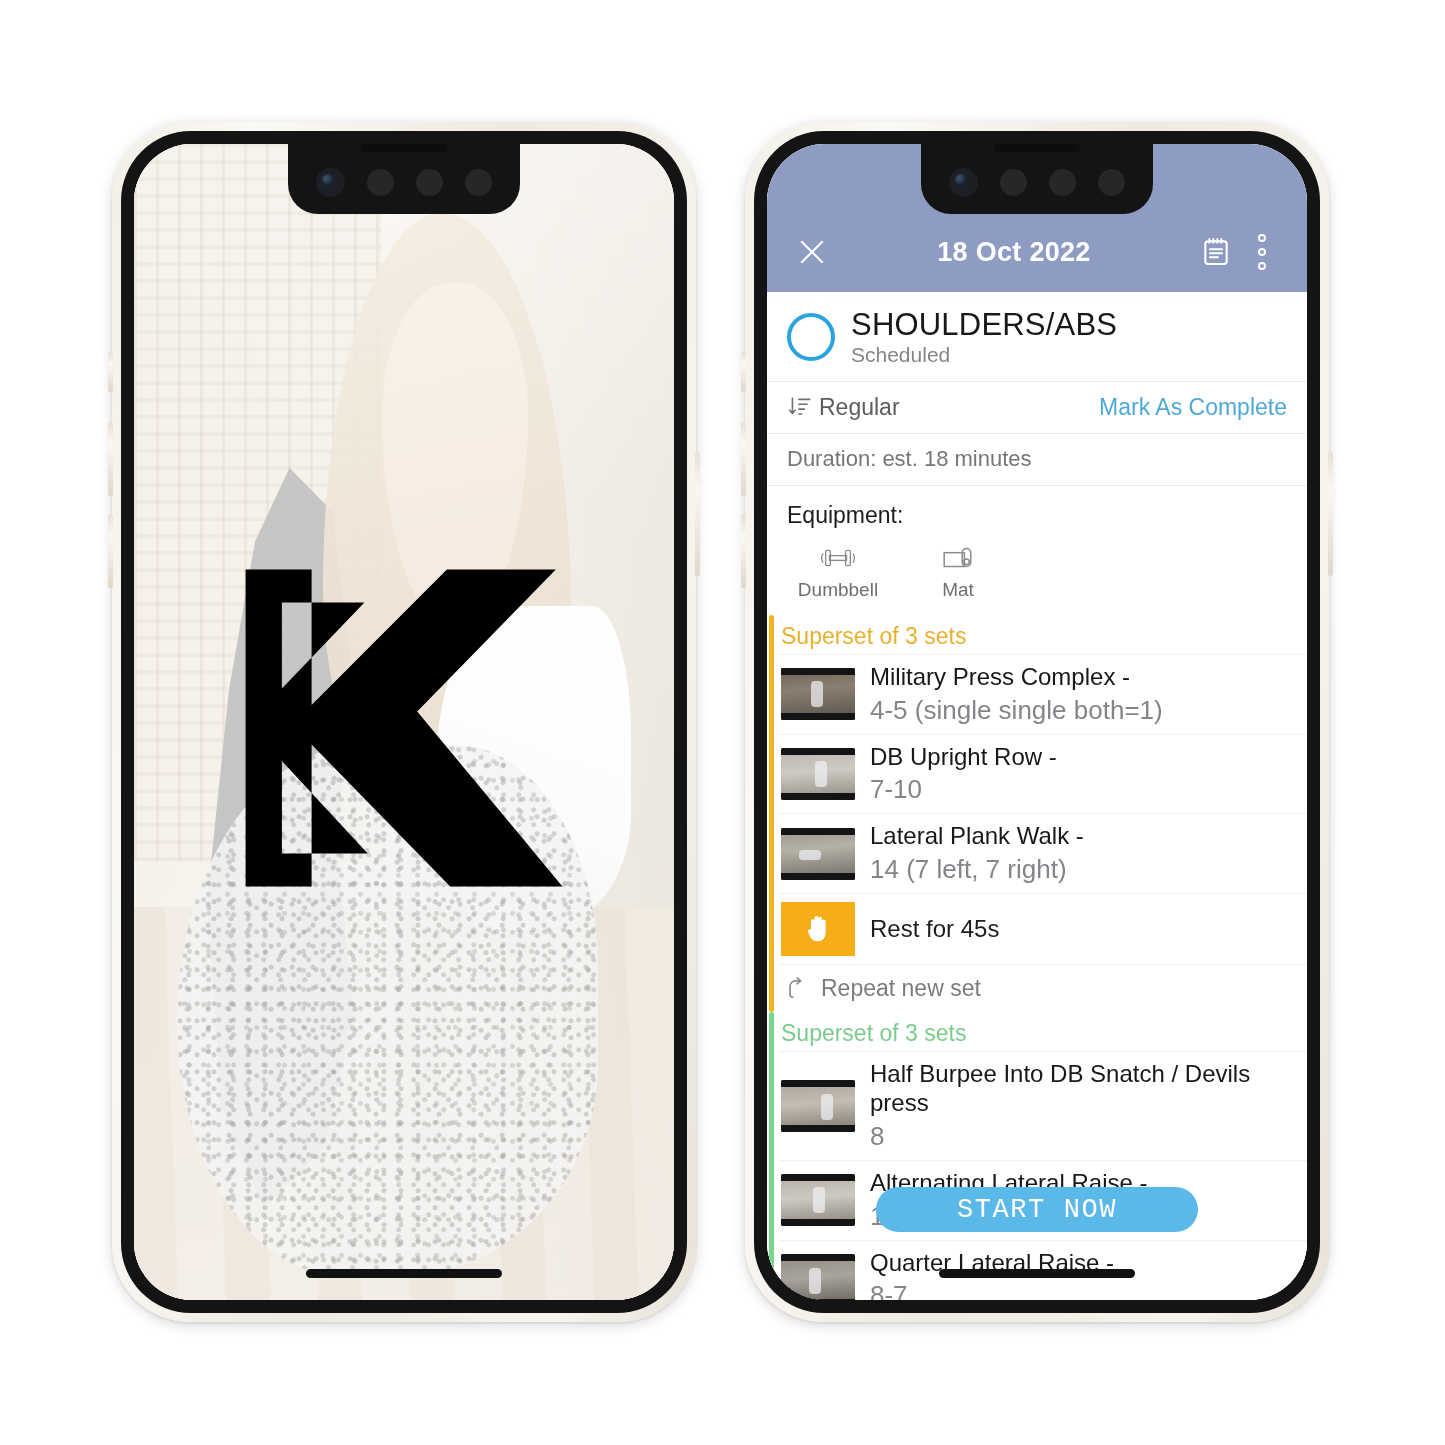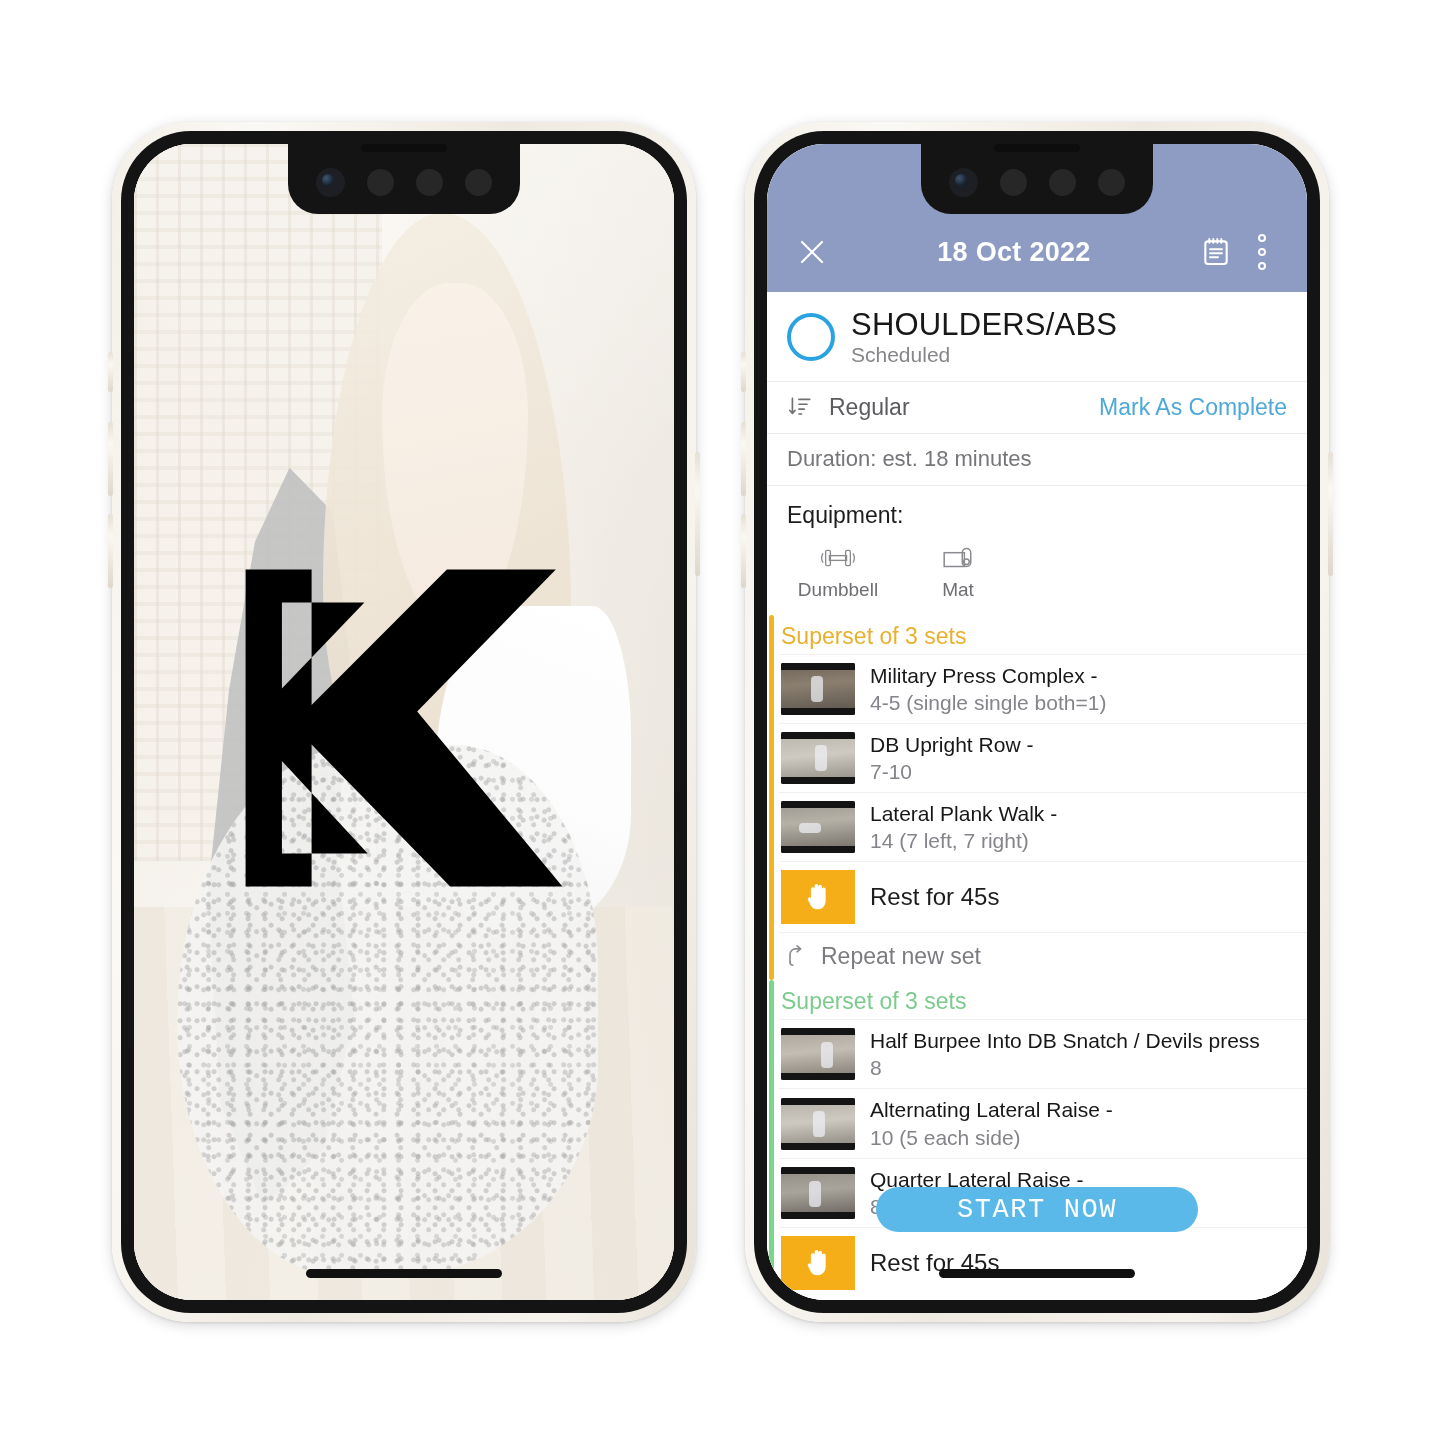--- a/index.html
+++ b/index.html
@@ -217,21 +217,21 @@
   }
   .wk-name { font-size: 31px; color: #18181a; letter-spacing: 0.2px; line-height: 1.12; }
   .wk-status { font-size: 21px; color: #86868a; margin-top: 0; }
 
   .rowline { border-top: 1px solid #ececec; }
 
   .mode-row {
     display: flex; align-items: center; justify-content: space-between;
     padding: 12px 20px 12px 20px;
   }
-  .mode-left { display: flex; align-items: center; gap: 16px; }
+  .mode-left { display: flex; align-items: center; gap: 6px; }
   .mode-label { font-size: 23px; color: #5c5c60; }
   .mark-complete { font-size: 23px; color: #4fa9d8; }
 
   .duration-row { padding: 12px 20px 13px 20px; font-size: 22px; color: #76767a; }
 
   .equip-block { padding: 16px 20px 14px 20px; }
   .equip-title { font-size: 23px; color: #1d1d1f; margin-bottom: 14px; }
   .equip-items { display: flex; gap: 34px; padding-left: 8px; }
   .equip-item { display: flex; flex-direction: column; align-items: center; gap: 6px; width: 86px; }
   .equip-name { font-size: 19px; color: #6e6e73; }
@@ -259,22 +259,22 @@
     width: 74px; height: 52px; flex: 0 0 auto;
     border-radius: 2px; overflow: hidden; position: relative;
     background: #202020;
   }
   .thumb .tb { position: absolute; inset: 0; }
   .thumb .tbar-t, .thumb .tbar-b {
     position: absolute; left: 0; right: 0; height: 7px; background: #141414;
   }
   .thumb .tbar-t { top: 0; } .thumb .tbar-b { bottom: 0; }
   .ex-text { flex: 1 1 auto; min-width: 0; }
-  .ex-name { font-size: 21px; color: #18181a; line-height: 1.2; }
-  .ex-reps { font-size: 21px; color: #84848a; margin-top: 3px; }
+  .ex-name { font-size: 24px; color: #18181a; line-height: 1.2; }
+  .ex-reps { font-size: 26px; color: #84848a; margin-top: 3px; }
 
   .rest-row {
     display: flex; align-items: center; gap: 15px;
     padding: 8px 18px 8px 2px;
     border-top: 1px solid #f0f0f0;
   }
   .rest-box {
     width: 74px; height: 54px; flex: 0 0 auto;
     background: #f5ad18; display: flex; align-items: center; justify-content: center;
   }

